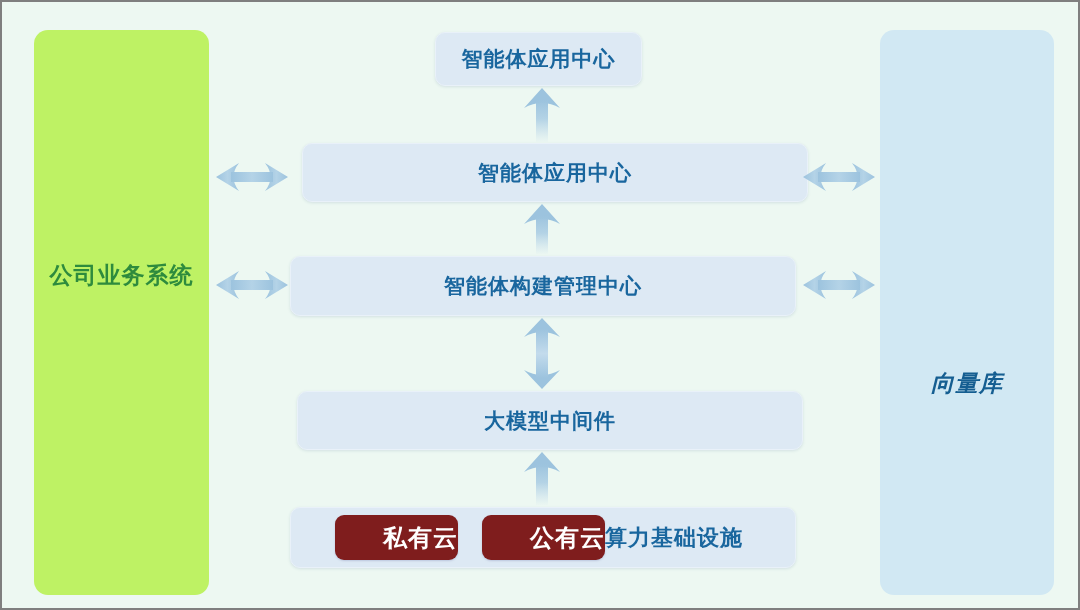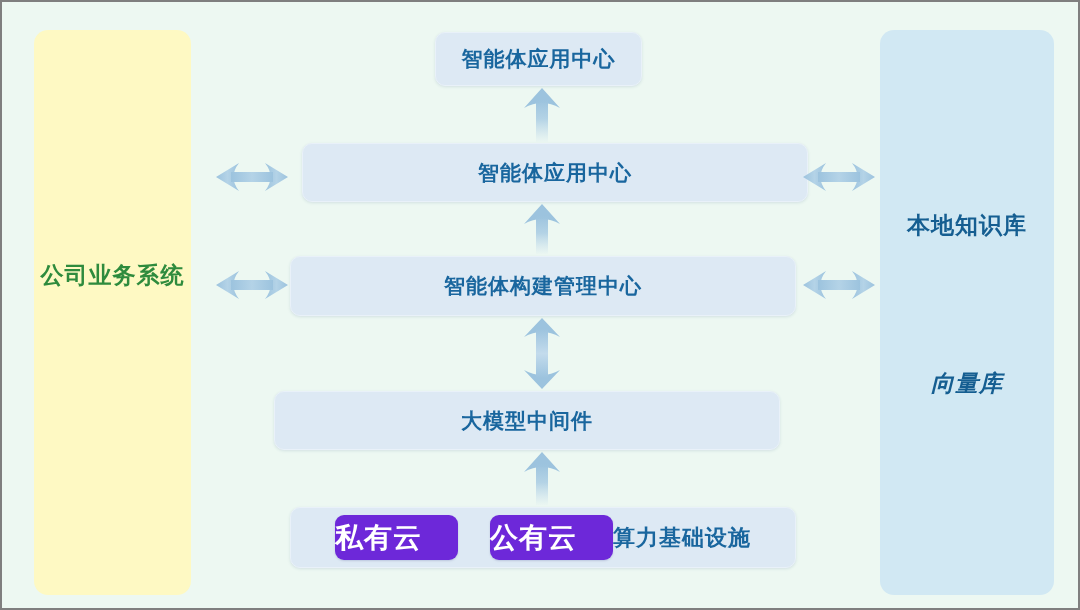--- a/index.html
+++ b/index.html
@@ -9,21 +9,21 @@
     width:1080px;height:610px;
     background:#edf8f2;
     border:2px solid #7f7f7f;
     font-family:"Liberation Sans","DejaVu Sans",sans-serif;
     overflow:hidden;
   }
   .panel{
     position:absolute;top:28px;height:565px;border-radius:14px;
   }
   .panel-left{
-    left:32px;width:157px;background:#fef9c3;
+    left:32px;width:175px;background:#bef264;
   }
   .panel-right{
     left:878px;width:174px;background:#d1e8f3;
   }
   .panel-left .panel-label{
     position:absolute;left:0;right:0;top:230px;
     text-align:center;color:#2e8b3d;font-weight:bold;font-size:23px;
     letter-spacing:1px;
   }
   .panel-right .panel-label{
@@ -36,32 +36,32 @@
   .cbox{
     position:absolute;
     background:#dde9f4;border:1px solid #e9f1f9;border-radius:10px;
     box-shadow:0 1px 3px rgba(90,125,160,0.18);
     display:flex;align-items:center;justify-content:center;
     color:#19669e;font-weight:bold;font-size:21px;letter-spacing:1px;
   }
   .box-top{left:433px;top:30px;width:207px;height:54px;}
   .box-app{left:300px;top:141px;width:506px;height:59px;text-align:right;}
   .box-build{left:288px;top:254px;width:506px;height:60px;align-items:center;}
-  .box-middleware{left:272px;top:389px;width:506px;height:59px;}
+  .box-middleware{left:295px;top:389px;width:506px;height:59px;}
   .box-infra{
     left:288px;top:505px;width:506px;height:61px;
     justify-content:flex-start;padding-left:44px;
   }
   .cloud-btn{
-    width:123px;height:45px;border-radius:9px;background:#6d28d9;
-    color:#ffffff;font-weight:bold;font-size:28px;letter-spacing:1px;
-    display:flex;align-items:center;justify-content:flex-start;
+    width:123px;height:45px;border-radius:9px;background:#7f1d1d;
+    color:#ffffff;font-weight:bold;font-size:24px;letter-spacing:1px;
+    display:flex;align-items:center;justify-content:flex-end;
     box-shadow:0 1px 2px rgba(90,100,160,0.25);
   }
-  .cloud-btn + .cloud-btn{margin-left:32px;}
+  .cloud-btn + .cloud-btn{margin-left:24px;}
   .infra-label{font-size:22px;}
   .arrow{position:absolute;}
   .arr-a{left:518px;top:86px;}
   .arr-b{left:518px;top:202px;}
   .arr-c{left:518px;top:316px;}
   .arr-d{left:518px;top:450px;}
   .arr-hl1{left:214px;top:158px;}
   .arr-hl2{left:214px;top:266px;}
   .arr-hr1{left:801px;top:158px;}
   .arr-hr2{left:801px;top:266px;}
@@ -90,21 +90,20 @@
         <stop offset="1" stop-color="#9cc3de"></stop>
       </linearGradient>
     </defs>
   </svg>
 
   <div class="panel panel-left">
     <div class="panel-label">公司业务系统</div>
   </div>
 
   <div class="panel panel-right">
-    <div class="panel-label label-top">本地知识库</div>
     <div class="panel-label label-bottom">向量库</div>
   </div>
 
   <div class="cbox box-top">
     <span>智能体应用中心</span>
   </div>
 
   <div class="cbox box-app">
     <span>智能体应用中心</span>
   </div>

